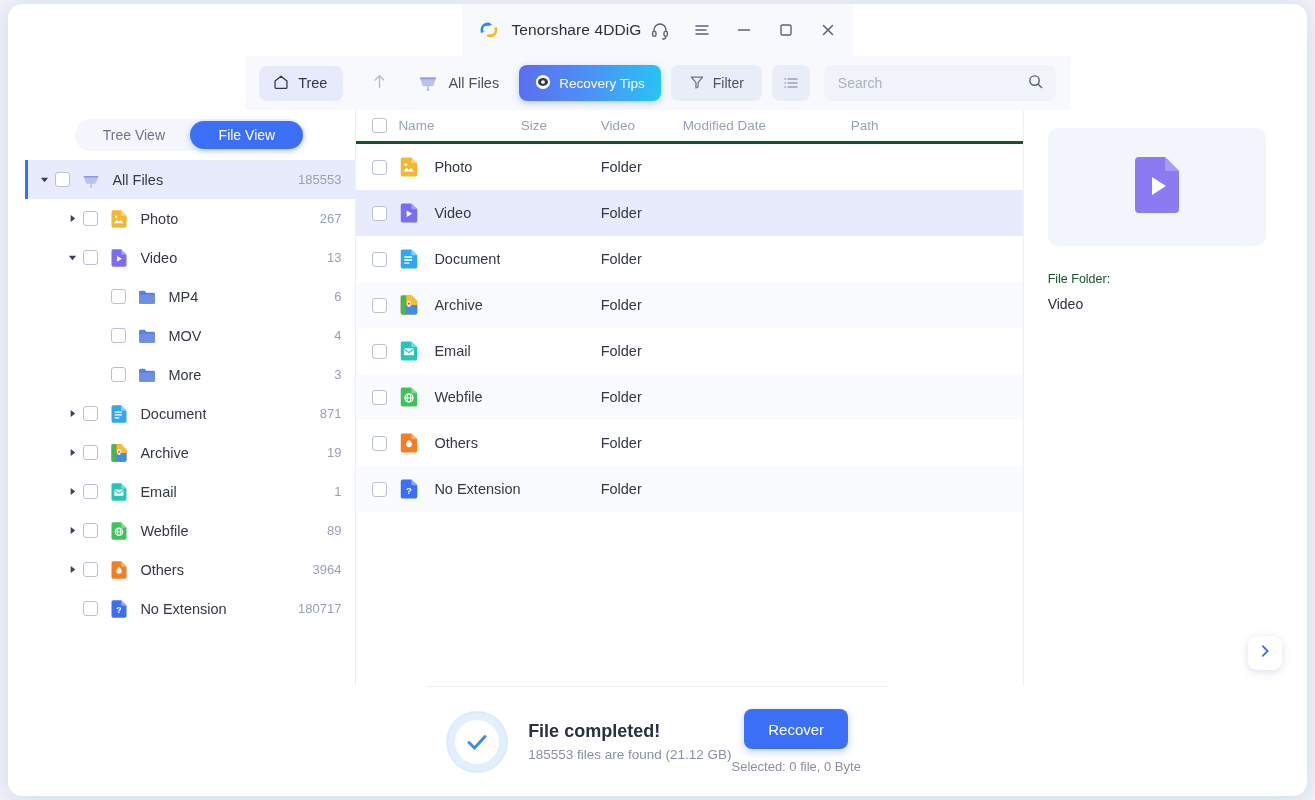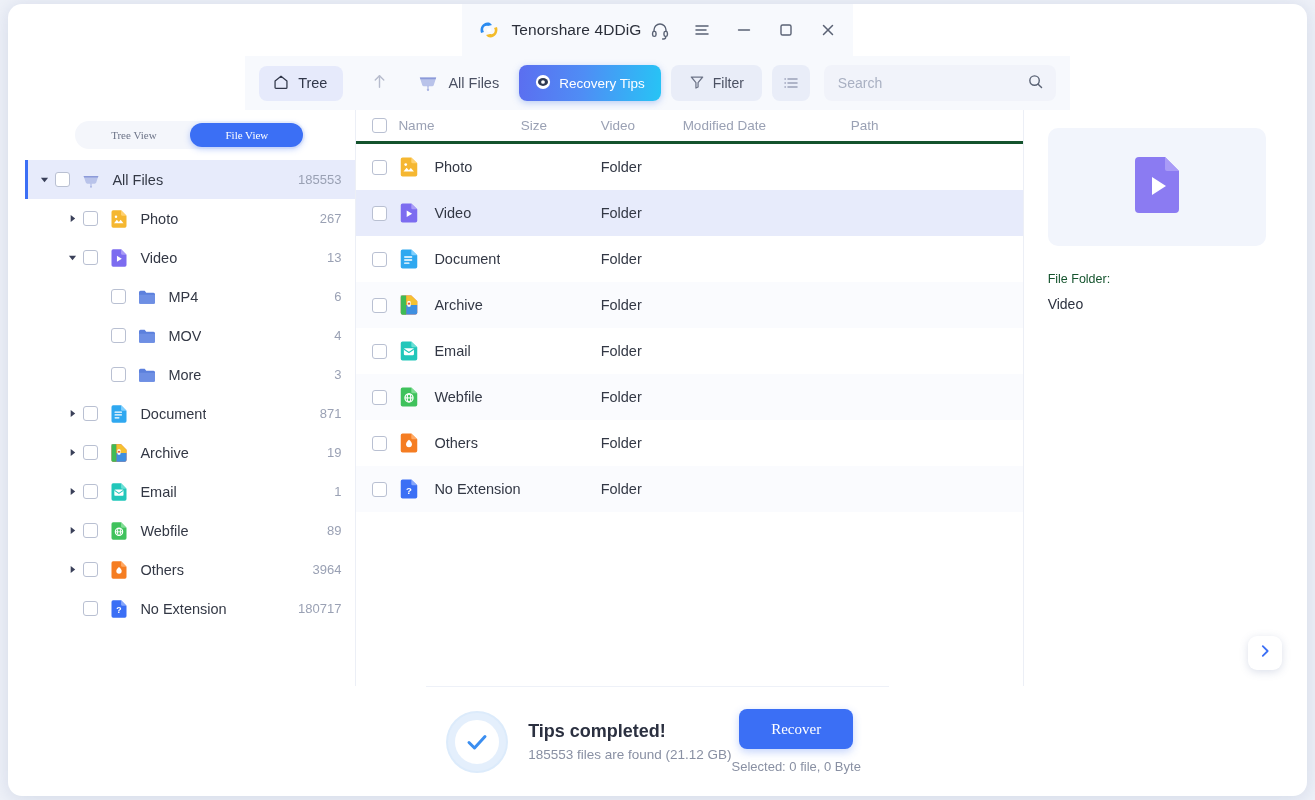--- a/index.html
+++ b/index.html
@@ -118,24 +118,23 @@
   .viewtoggle-wrap {
     height: 50px; display: flex; align-items: center;
     justify-content: center; flex: 0 0 auto;
   }
   .viewtoggle {
     display: flex; align-items: center;
     background: #f4f6fb; border-radius: 16px;
     padding: 2px; width: 230px;
   }
   .vt-seg {
-    flex: 1; text-align: center; font-size: 11px;
+    flex: 1; text-align: center; font-size: 14px;
     padding: 6px 0; border-radius: 14px; cursor: pointer;
     color: #6d7488;
-    font-family: Liberation Serif, serif;
   }
   .vt-seg.active {
     background: #3b6ff5; color: #fff;
     box-shadow: 0 2px 6px rgba(59,111,245,.35);
   }
   .tree { flex: 1; overflow-y: auto; padding-bottom: 10px; }
   .tree-row {
     display: flex; align-items: center;
     height: 39px; cursor: pointer; position: relative;
     padding-right: 14px;
@@ -235,24 +234,24 @@
     box-shadow: 0 0 0 2px #dcebfb;
     display: flex; align-items: center; justify-content: center;
     flex: 0 0 58px;
   }
   .scan-text { margin-left: 22px; }
   .scan-title { font-size: 18px; color: #2b3040; font-weight: bold; }
   .scan-sub { font-size: 13.5px; color: #8990a3; margin-top: 5px; }
   .status-spacer { flex: 1; }
   .recover-wrap { text-align: center; }
   .recover-btn {
-    width: 114px; height: 40px; background: #3b6ff5;
+    width: 104px; height: 40px; background: #3b6ff5;
     border: none; border-radius: 8px; color: #fff;
     font-size: 15px; cursor: pointer;
-    font-family: Liberation Serif, serif;
+    font-family: Liberation Sans, sans-serif;
     box-shadow: 0 3px 9px rgba(59,111,245,.3);
   }
   .selected-txt { margin-top: 10px; font-size: 13px; color: #8990a3; }
 </style>
 </head>
 <body>
 
 <div class="app-window">
 
   <div class="titlebar">
@@ -794,21 +793,21 @@
     </div>
   </div>
 
   <div class="statusbar">
     <div class="scan-ring">
       <svg width="28" height="28" viewBox="0 0 28 28" fill="none" stroke="#3b8ef0" stroke-width="3" stroke-linecap="round" stroke-linejoin="round">
         <polyline points="6,14.5 11.5,20 22,8.5"></polyline>
       </svg>
     </div>
     <div class="scan-text">
-      <div class="scan-title">Tips completed!</div>
+      <div class="scan-title">File completed!</div>
       <div class="scan-sub">185553 files are found (21.12 GB)</div>
     </div>
     <div class="status-spacer"></div>
     <div class="recover-wrap">
       <button class="recover-btn">Recover</button>
       <div class="selected-txt">Selected: 0 file, 0 Byte</div>
     </div>
   </div>
 </div>
 

